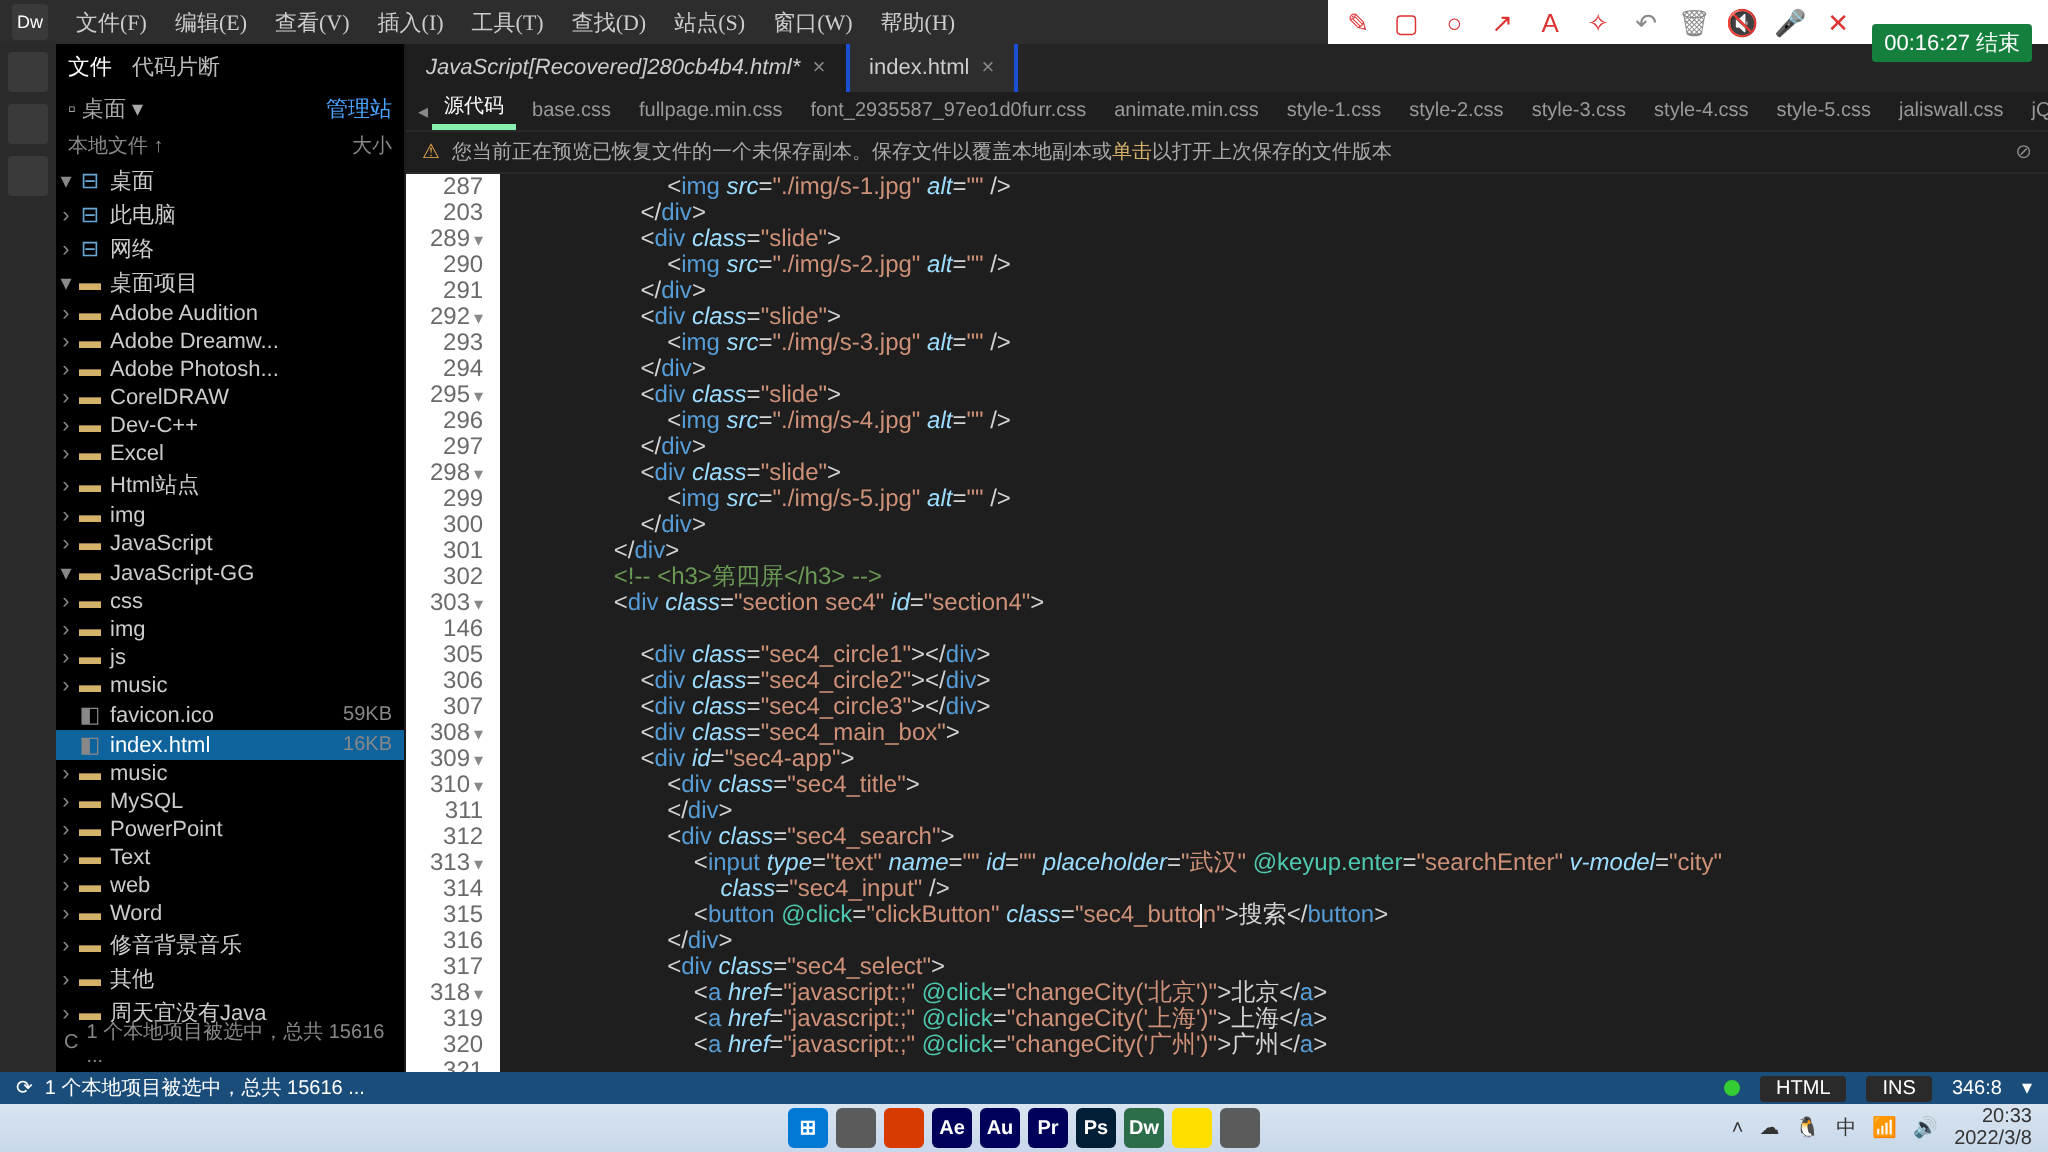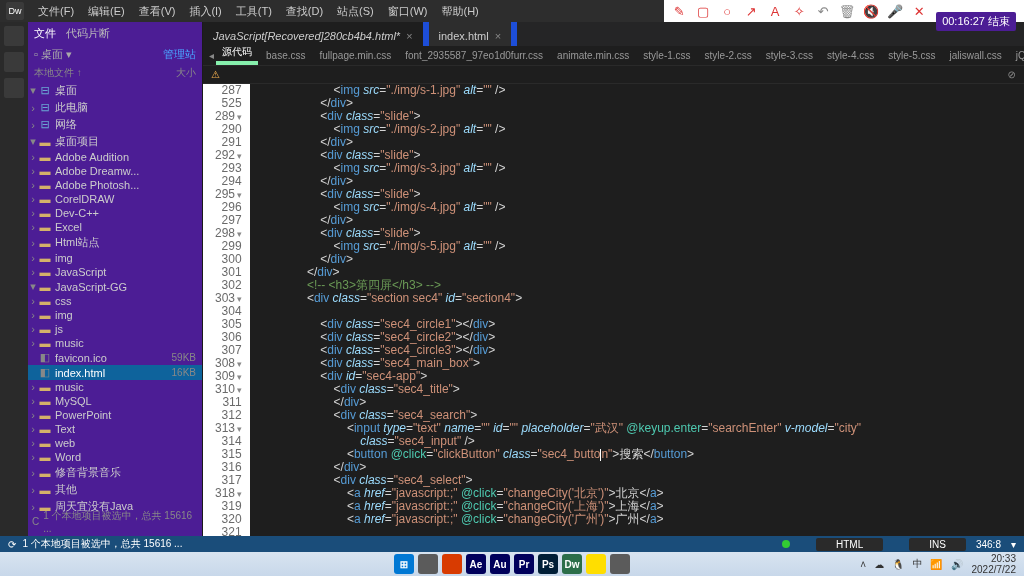--- a/index.html
+++ b/index.html
@@ -2,33 +2,33 @@
 <html><head>
 <meta charset="utf-8">
 <style>
 * { margin: 0; padding: 0; box-sizing: border-box; font-family: "Microsoft YaHei", Arial, sans-serif; }
 body { background: #1e1e1e; color: #ccc; font-size: 11px; overflow: hidden; width: 1024px; height: 576px; }
 
 
 .top-rec { position: absolute; top: 0; right: 0; height: 22px; background: #fff; display: flex; align-items: center; gap: 10px; padding: 0 8px; z-index: 100; }
 .top-rec .ico { width: 14px; height: 14px; display: flex; align-items: center; justify-content: center; color: #d33; font-size: 13px; }
 .top-rec .ico.gray { color: #888; }
-.top-rec .timer { background: #4c1d95; color: #fff; padding: 2px 6px; font-size: 11px; border-radius: 2px; margin-top: 20px; }
+.top-rec .timer { background: #15803d; color: #fff; padding: 2px 6px; font-size: 11px; border-radius: 2px; margin-top: 20px; }
 
 
 .menubar { position: absolute; top: 0; left: 0; right: 310px; height: 22px; background: #2d2d2d; display: flex; align-items: center; padding-left: 6px; gap: 2px; font-size: 11px; color: #ccc; }
 .menubar .logo { width: 18px; height: 18px; background: #3a3a3a; margin-right: 6px; display: flex; align-items: center; justify-content: center; font-size: 9px; color: #fff; border-radius: 2px; }
-.menubar .mi { padding: 2px 6px; cursor: pointer; }
+.menubar .mi { padding: 2px 6px; cursor: pointer; font-family: Liberation Serif, serif; }
 
 
 .sidebar-icons { position: absolute; left: 0; top: 22px; width: 28px; bottom: 40px; background: #2a2a2a; display: flex; flex-direction: column; align-items: center; padding-top: 4px; gap: 6px; }
 .sidebar-icons .si { width: 20px; height: 20px; background: #3a3a3a; border-radius: 2px; }
 
 
-.files-panel { position: absolute; left: 28px; top: 22px; width: 175px; bottom: 40px; background: #4c1d95; border-right: 1px solid #1a1a1a; }
+.files-panel { position: absolute; left: 28px; top: 22px; width: 175px; bottom: 40px; background: #000000; border-right: 1px solid #1a1a1a; }
 .files-panel .hdr { display: flex; padding: 4px 6px; font-size: 11px; color: #bbb; gap: 10px; }
 .files-panel .hdr span.active { color: #fff; }
 .files-panel .sub { padding: 2px 6px; font-size: 11px; color: #aaa; display: flex; justify-content: space-between; }
 .files-panel .sub .link { color: #4aa3ff; }
 .files-panel .row2 { display: flex; justify-content: space-between; padding: 2px 6px; font-size: 10px; color: #888; gap: 35px; }
 .tree { font-size: 11px; color: #ccc; overflow-y: auto; }
 .tree .node { display: flex; align-items: center; padding: 1px 0; white-space: nowrap; }
 .tree .node .arrow { width: 10px; text-align: center; color: #888; }
 .tree .node .fico { width: 14px; text-align: center; margin-right: 3px; }
 .tree .node .fico.folder { color: #d4b26a; }
@@ -36,27 +36,27 @@
 .tree .node .fico.file { color: #888; }
 .tree .node.sel { background: #0e639c; color: #fff; }
 .tree .sz { margin-left: auto; color: #888; padding-right: 6px; font-size: 10px; }
 .ind1 { padding-left: 12px; }
 .ind2 { padding-left: 24px; }
 .ind3 { padding-left: 36px; }
 
 
 .editor { position: absolute; left: 203px; top: 22px; right: 0; bottom: 40px; background: #1e1e1e; display: flex; flex-direction: column; }
 .tabs-main { display: flex; background: #252526; height: 24px; font-size: 11px; }
-.tabs-main .tab { padding: 4px 10px; background: #2d2d2d; border-right: 6px solid #1d4ed8; display: flex; align-items: flex-end; gap: 6px; }
+.tabs-main .tab { padding: 4px 10px; background: #2d2d2d; border-right: 2px solid #1d4ed8; display: flex; align-items: center; gap: 6px; }
 .tabs-main .tab.active { background: #1e1e1e; font-style: italic; }
 .tabs-main .tab .x { color: #888; cursor: pointer; }
 .tabs-sub { display: flex; background: #1e1e1e; height: 20px; font-size: 10px; color: #999; border-bottom: 1px solid #2a2a2a; align-items: center; padding-left: 6px; gap: 2px; overflow: hidden; }
 .tabs-sub .caret { color: #888; width: 12px; }
 .tabs-sub .st { padding: 2px 6px; white-space: nowrap; }
-.tabs-sub .st.active { color: #fff; border-bottom: 8px solid #86efac; }
+.tabs-sub .st.active { color: #fff; border-bottom: 6px solid #86efac; }
 .warnbar { background: #1e1e1e; padding: 3px 8px; font-size: 10px; color: #aaa; display: flex; align-items: center; gap: 6px; border-bottom: 1px solid #2a2a2a; }
 .warnbar .wico { color: #f0ad4e; }
 .warnbar .hl { color: #d4b26a; }
 .warnbar .close { margin-left: auto; color: #888; cursor: pointer; }
 
 .code { flex: 1; overflow: auto; font-family: Consolas, monospace; font-size: 12px; line-height: 13px; display: flex; }
 .gutter { background: #ffffff; color: #6a6a6a; text-align: right; padding: 0 8px 0 12px; user-select: none; }
 .gutter .ln { height: 13px; }
 .gutter .ln .fold { color: #888; margin-left: 2px; font-size: 9px; }
 .codebody { flex: 1; padding-left: 4px; }
@@ -69,21 +69,21 @@
 .t-pun { color: #d4d4d4; }
 .t-com { color: #6a9955; margin-top: 12px; }
 .t-txt { color: #d4d4d4; }
 .t-event { color: #4ec9b0; }
 
 
 .statusbar { position: absolute; left: 0; right: 0; bottom: 24px; height: 16px; background: #1a4d7a; color: #fff; font-size: 10px; display: flex; align-items: center; padding: 0 8px; }
 .statusbar .left { flex: 1; display: flex; gap: 6px; align-items: center; }
 .statusbar .right { display: flex; gap: 10px; align-items: center; }
 .statusbar .dot { width: 8px; height: 8px; background: #3c3; border-radius: 50%; }
-.statusbar .pill { background: #2a2a2a; padding: 1px 20px; border-radius: 2px; margin-left: 16px; }
+.statusbar .pill { background: #2a2a2a; padding: 1px 8px; border-radius: 2px; }
 
 
 .taskbar { position: absolute; left: 0; right: 0; bottom: 0; height: 24px; background: linear-gradient(#d8e4f0, #c8d8ea); display: flex; align-items: center; padding: 0 8px; }
 .taskbar .center { position: absolute; left: 50%; transform: translateX(-50%); display: flex; gap: 4px; }
 .taskbar .tb-ico { width: 20px; height: 20px; border-radius: 3px; display: flex; align-items: center; justify-content: center; font-size: 10px; color: #fff; font-weight: bold; }
 .taskbar .tray { margin-left: auto; display: flex; align-items: center; gap: 8px; font-size: 10px; color: #333; }
 .taskbar .clock { text-align: right; line-height: 11px; }
 
 .cursor { display: inline-block; width: 1px; height: 12px; background: #fff; vertical-align: middle; }
 </style>
@@ -341,42 +341,43 @@
       <span class="st">style-1.css</span>
       <span class="st">style-2.css</span>
       <span class="st">style-3.css</span>
       <span class="st">style-4.css</span>
       <span class="st">style-5.css</span>
       <span class="st">jaliswall.css</span>
       <span class="st">jQuery.min.js</span>
     </div>
   <div class="warnbar">
     <span class="wico">⚠</span>
+    <span><span>您当前正在预览已恢复文件的一个未保存副本。保存文件以覆盖本地副本或</span><span class="hl">单击</span><span>以打开上次保存的文件版本</span></span>
     <span class="close">⊘</span>
   </div>
   <div class="code">
     <div class="gutter" id="gutter">
         <div class="ln">287   </div>
-        <div class="ln">525   </div>
+        <div class="ln">203   </div>
         <div class="ln">289<span class="fold">▾</span></div>
         <div class="ln">290   </div>
         <div class="ln">291   </div>
         <div class="ln">292<span class="fold">▾</span></div>
         <div class="ln">293   </div>
         <div class="ln">294   </div>
         <div class="ln">295<span class="fold">▾</span></div>
         <div class="ln">296   </div>
         <div class="ln">297   </div>
         <div class="ln">298<span class="fold">▾</span></div>
         <div class="ln">299   </div>
         <div class="ln">300   </div>
         <div class="ln">301   </div>
         <div class="ln">302   </div>
         <div class="ln">303<span class="fold">▾</span></div>
-        <div class="ln">304   </div>
+        <div class="ln">146   </div>
         <div class="ln">305   </div>
         <div class="ln">306   </div>
         <div class="ln">307   </div>
         <div class="ln">308<span class="fold">▾</span></div>
         <div class="ln">309<span class="fold">▾</span></div>
         <div class="ln">310<span class="fold">▾</span></div>
         <div class="ln">311   </div>
         <div class="ln">312   </div>
         <div class="ln">313<span class="fold">▾</span></div>
         <div class="ln">314   </div>
@@ -456,16 +457,16 @@
     </div>
   <div class="tray">
     <span>˄</span>
     <span>☁</span>
     <span>🐧</span>
     <span>中</span>
     <span>📶</span>
     <span>🔊</span>
     <div class="clock">
       <div>20:33</div>
-      <div>2022/7/22</div>
+      <div>2022/3/8</div>
     </div>
   </div>
 </div>
 
 </body></html>

